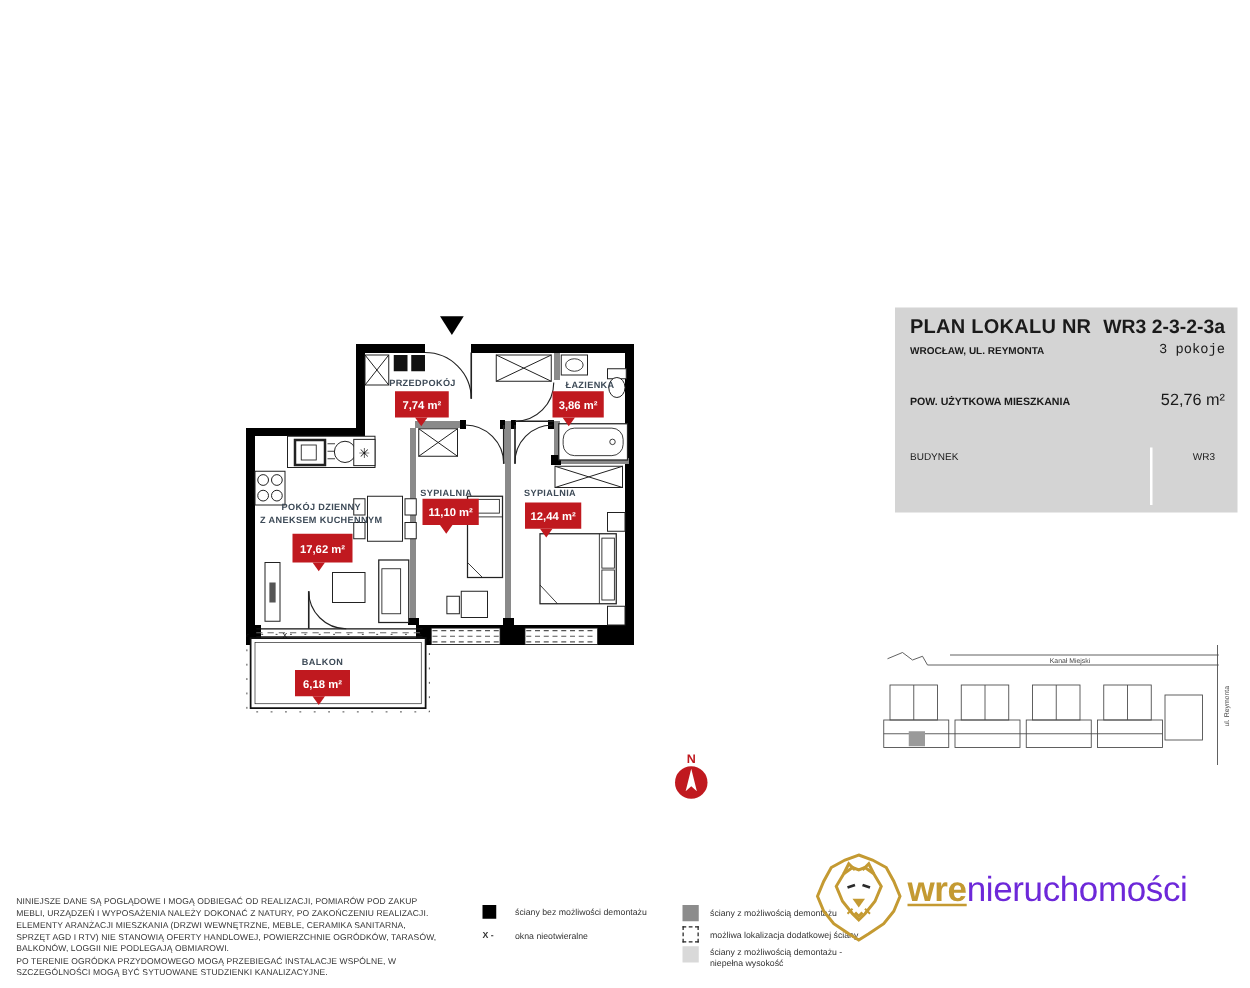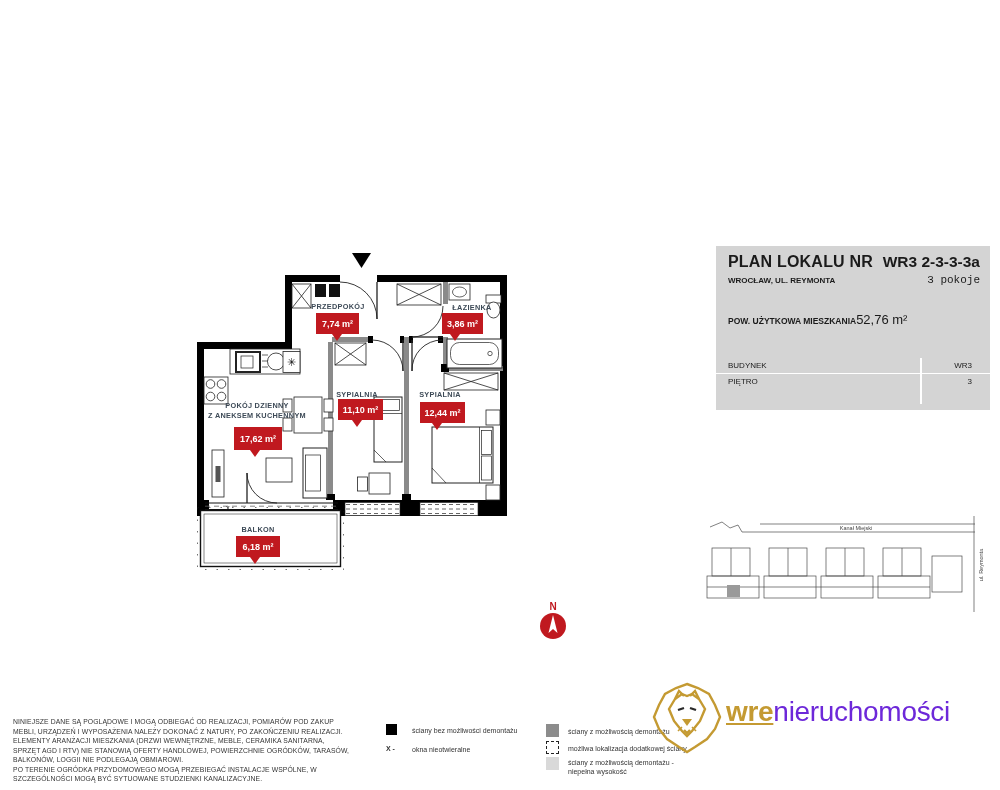--- a/index.html
+++ b/index.html
@@ -10,21 +10,21 @@
   svg text{font-family:"Liberation Sans",sans-serif;}
 
   
   .panel{left:716px;top:246px;width:274px;height:164px;background:#d4d4d4;}
   .panel .trow{left:12px;right:10px;top:7px;display:flex;justify-content:space-between;align-items:baseline;}
   .panel .title{font-size:16px;font-weight:bold;letter-spacing:.2px;}
   .panel .unit{font-size:15.5px;font-weight:bold;}
   .panel .srow{left:12px;right:10px;top:28px;display:flex;justify-content:space-between;align-items:center;}
   .panel .addr{font-size:8px;font-weight:bold;}
   .panel .pok{font-size:11px;font-family:Liberation Mono, monospace;}
-  .panel .arow{left:12px;right:10px;top:66px;display:flex;align-items:baseline;}
+  .panel .arow{left:12px;right:10px;top:66px;display:flex;justify-content:space-between;align-items:baseline;}
   .panel .alabel{font-size:8.5px;font-weight:bold;}
   .panel .avalue{font-size:13px;}
   .ptable{left:0;right:0;top:112px;}
   .ptable .prow{display:flex;justify-content:space-between;height:15px;line-height:15px;
                 border-bottom:1.5px solid #fff;font-size:8px;padding:0 18px 0 12px;}
   .ptable .prow:last-child{border-bottom:none;}
   .pvline{left:204px;top:112px;width:2px;height:46px;background:#fff;}
 
   
   .sw{position:absolute;}
@@ -292,39 +292,35 @@
       </g>
       <rect x="727" y="585" width="13" height="12" fill="#9a9a9a" stroke="none"></rect>
       <text x="856" y="530" font-size="5.5" fill="#444" stroke="none" text-anchor="middle">Kanał Miejski</text>
       <text x="983" y="565" font-size="5.5" fill="#444" stroke="none" text-anchor="middle" transform="rotate(-90 983 565)">ul. Reymonta</text>
     </g>
   </svg>
 
   <div class="abs panel">
     <div class="abs trow">
       <span class="title">PLAN LOKALU NR</span>
-      <span class="unit">WR3 2-3-3-3a</span>
+      <span class="unit">WR3 2-3-2-3a</span>
     </div>
     <div class="abs srow">
       <span class="addr">WROCŁAW, UL. REYMONTA</span>
       <span class="pok">3 pokoje</span>
     </div>
     <div class="abs arow">
       <span class="alabel">POW. UŻYTKOWA MIESZKANIA</span>
       <span class="avalue">52,76 m²</span>
     </div>
     <div class="abs ptable" style="left:0;right:0;">
       <div class="prow">
         <span>BUDYNEK</span>
         <span>WR3</span>
       </div>
-      <div class="prow">
-        <span>PIĘTRO</span>
-        <span>3</span>
-      </div>
     </div>
     <div class="abs pvline"></div>
   </div>
 
   <div class="abs disclaimer">NINIEJSZE DANE SĄ POGLĄDOWE I MOGĄ ODBIEGAĆ OD REALIZACJI, POMIARÓW POD ZAKUP
 MEBLI, URZĄDZEŃ I WYPOSAŻENIA NALEŻY DOKONAĆ Z NATURY, PO ZAKOŃCZENIU REALIZACJI.
 ELEMENTY ARANŻACJI MIESZKANIA (DRZWI WEWNĘTRZNE, MEBLE, CERAMIKA SANITARNA,
 SPRZĘT AGD I RTV) NIE STANOWIĄ OFERTY HANDLOWEJ, POWIERZCHNIE OGRÓDKÓW, TARASÓW,
 BALKONÓW, LOGGII NIE PODLEGAJĄ OBMIAROWI.
 PO TERENIE OGRÓDKA PRZYDOMOWEGO MOGĄ PRZEBIEGAĆ INSTALACJE WSPÓLNE, W

